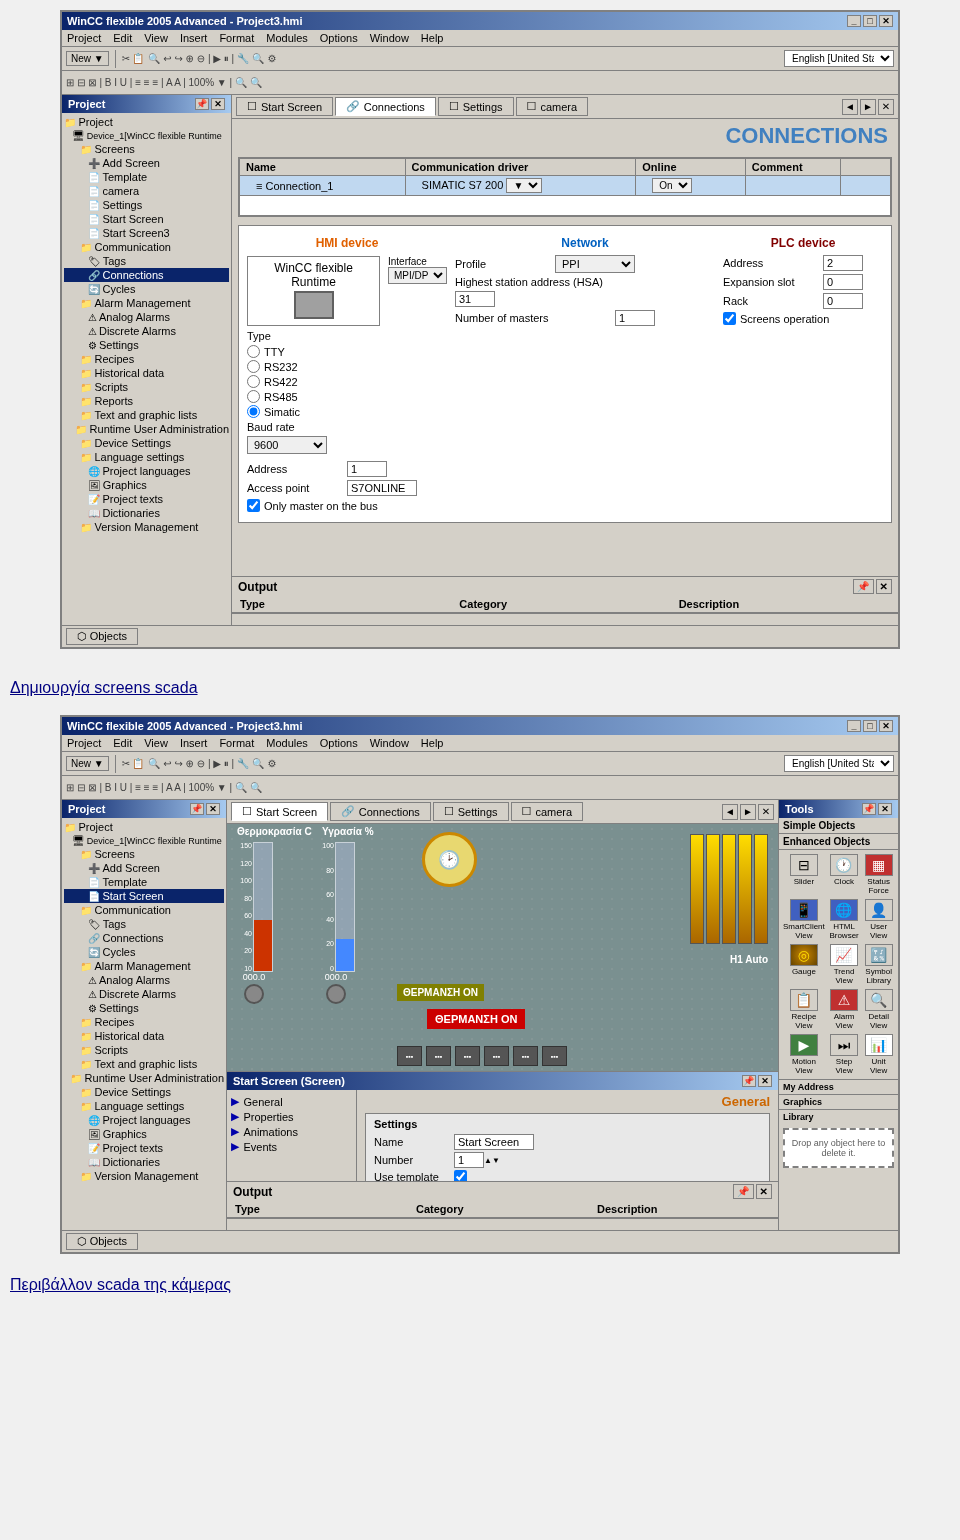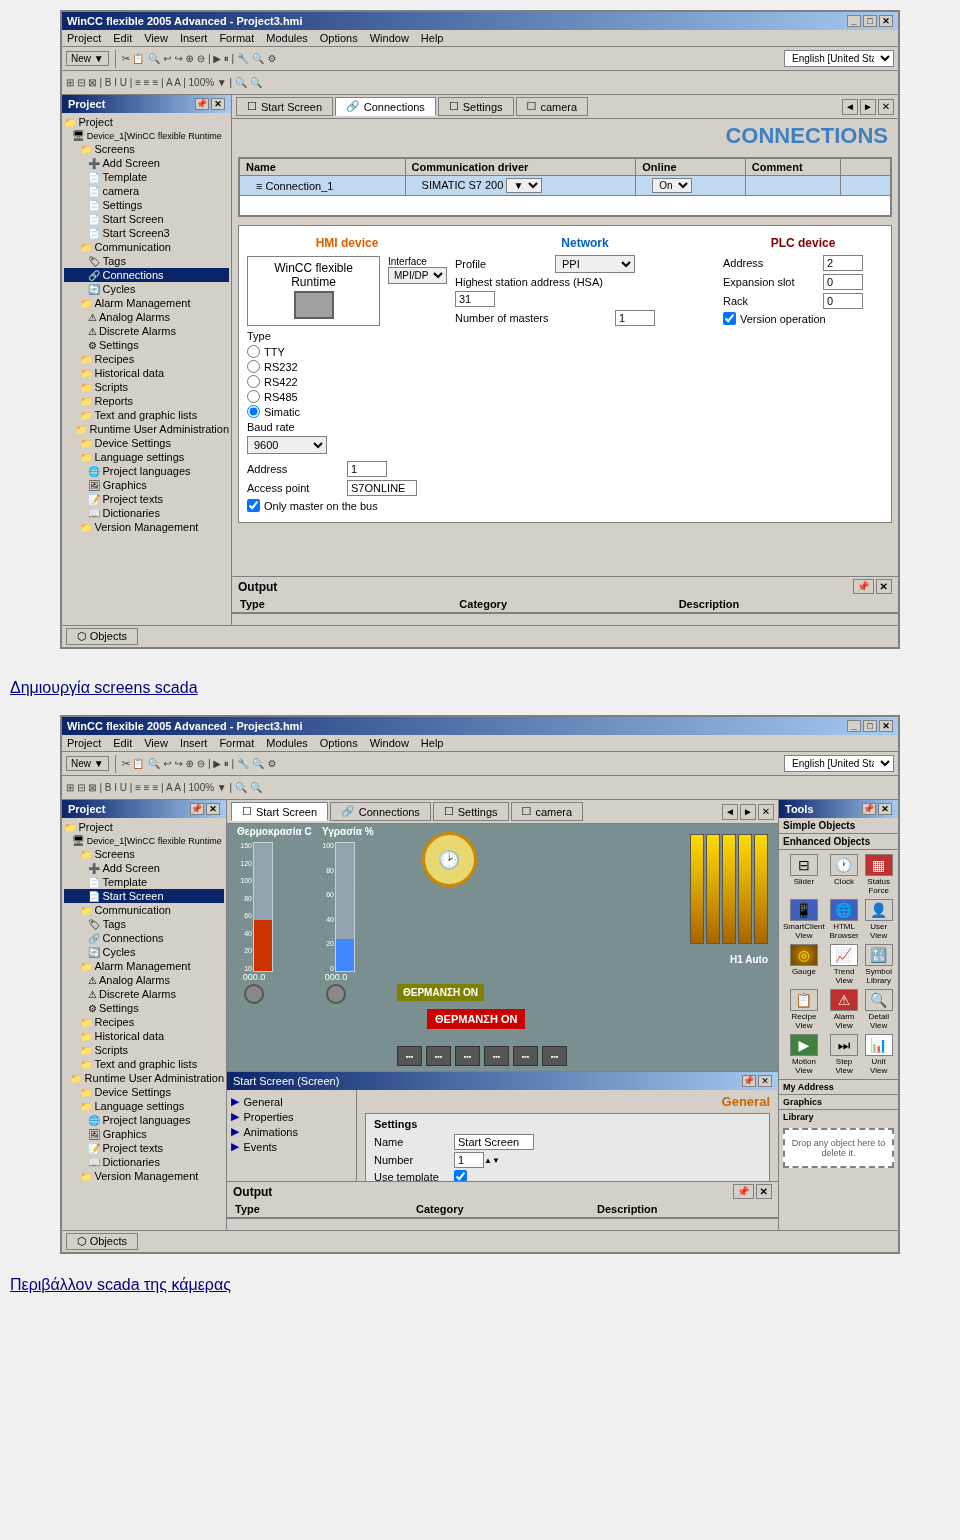--- a/index.html
+++ b/index.html
@@ -387,21 +387,21 @@
     
     .start-screen-panel {
       background: #d4d0c8;
       border-top: 1px solid #808080;
       padding: 0;
       height: 110px;
       display: flex; flex-direction: column;
     }
     .start-screen-header {
       background: linear-gradient(to right, #0a246a, #a6caf0);
-      color: white; font-weight: normal;
+      color: white; font-weight: bold;
       padding: 3px 6px;
       display: flex; justify-content: space-between; align-items: center;
       font-size: 11px;
     }
     .start-screen-body {
       display: flex; flex: 1;
     }
     .start-screen-left {
       width: 130px;
       border-right: 1px solid #808080;
@@ -843,21 +843,21 @@
               <div class="params-row">
                 <span class="params-label">Expansion slot</span>
                 <input class="params-input" style="width: 40px;" value="0">
               </div>
               <div class="params-row">
                 <span class="params-label">Rack</span>
                 <input class="params-input" style="width: 40px;" value="0">
               </div>
               <div class="checkbox-row">
                 <input type="checkbox" checked="" style="">
-                <span>Version operation</span>
+                <span>Screens operation</span>
               </div>
             </div>
 
           </div>
         </div>
       </div>
 
       <div style="flex:1;"></div>
 
       <div class="output-bar">

